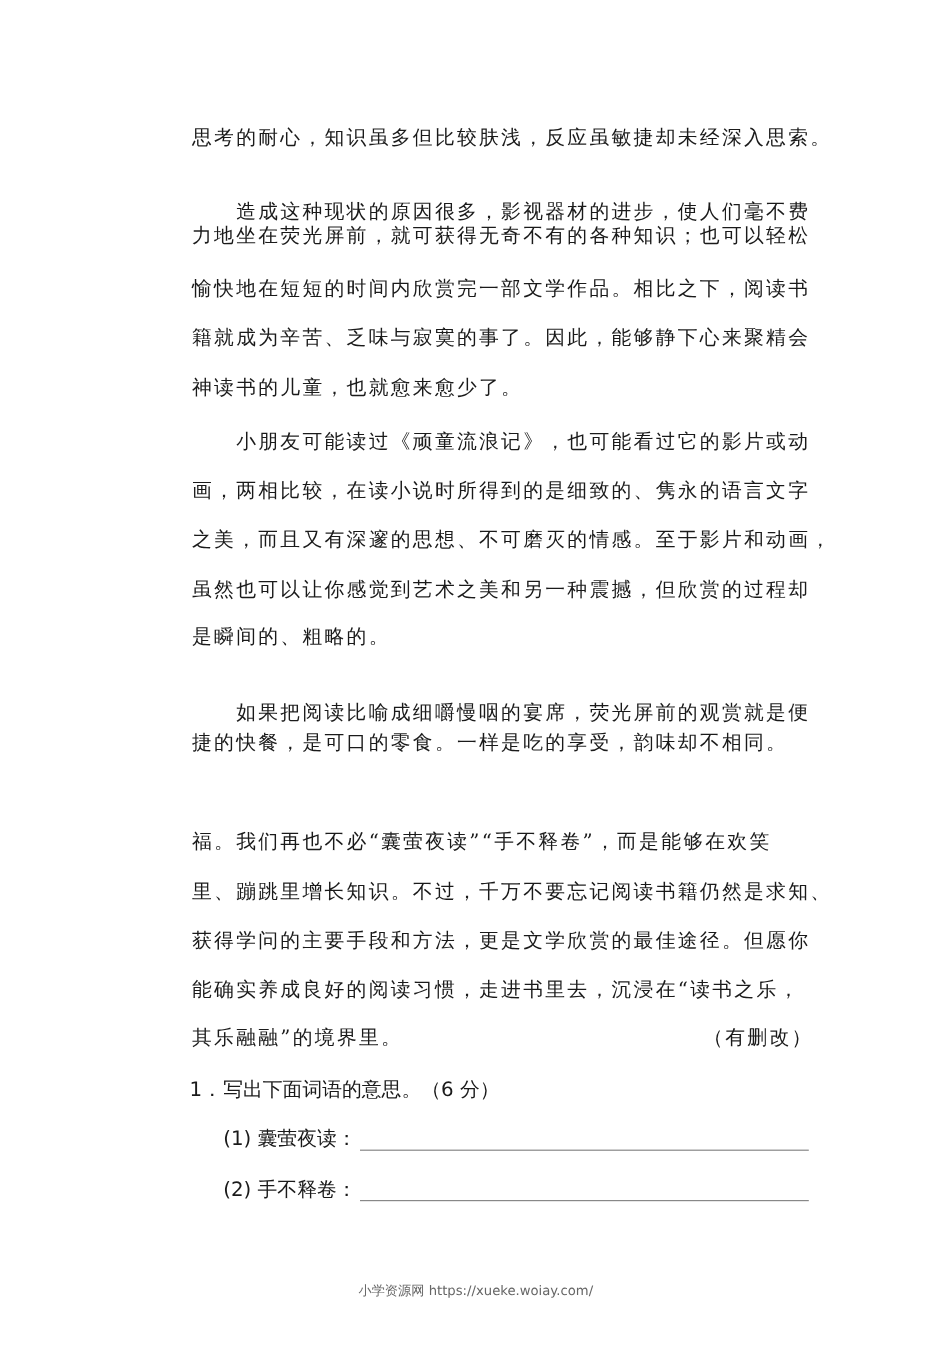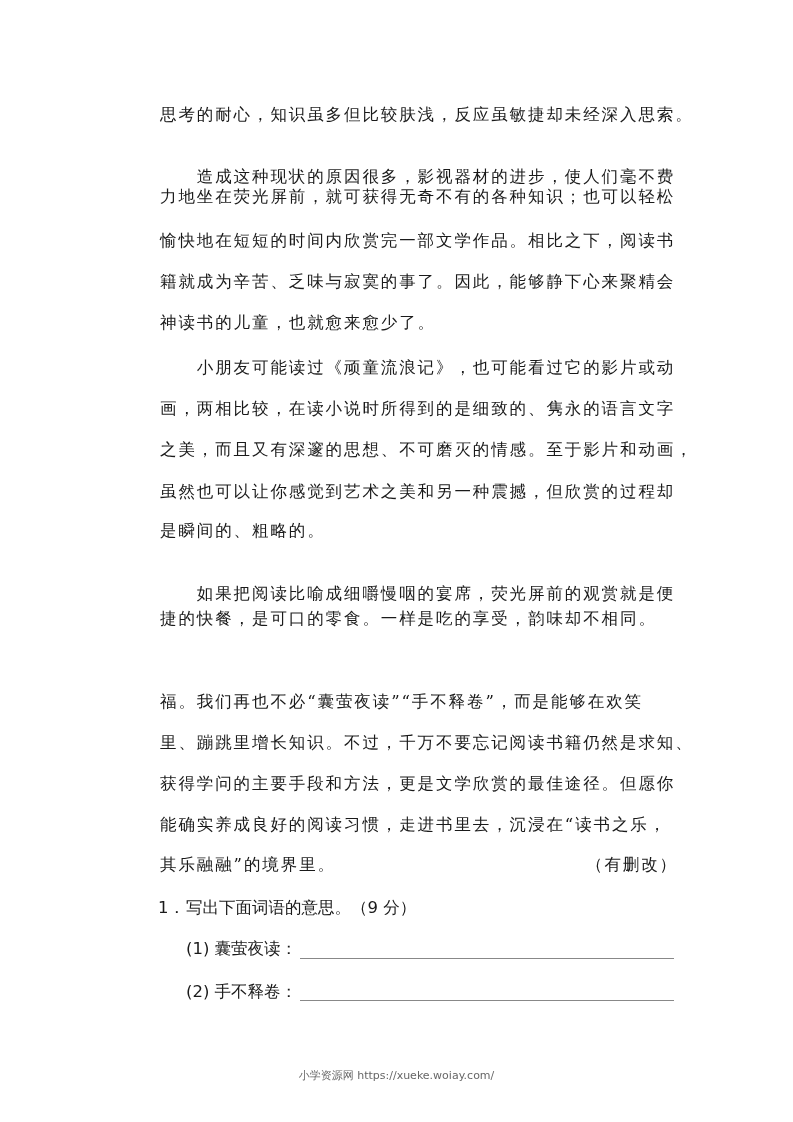--- a/index.html
+++ b/index.html
@@ -39,21 +39,21 @@
     <div class="line" style="top:587px;">福。我们再也不必“囊萤夜读”“手不释卷”，而是能够在欢笑</div>
     <div class="line" style="top:628px;">里、蹦跳里增长知识。不过，千万不要忘记阅读书籍仍然是求知、</div>
     <div class="line" style="top:669px;">获得学问的主要手段和方法，更是文学欣赏的最佳途径。但愿你</div>
     <div class="line" style="top:710px;">能确实养成良好的阅读习惯，走进书里去，沉浸在“读书之乐，</div>
     <div class="line" style="top:750px;">其乐融融”的境界里。</div>
     <div class="note" style="top:750px;">（有删改）</div>
   </div>
 
   <div>
     <span class="q" style="left:158px; top:896px;">1．</span>
-    <span class="q" style="left:186px; top:896px;">写出下面词语的意思。（9 分）</span>
+    <span class="q" style="left:186px; top:896px;">写出下面词语的意思。（6 分）</span>
 
     <div>
       <span class="q" style="left:186px; top:937px;">(1) 囊萤夜读：</span>
       <div class="answer-line" style="left:300px; width:374px; top:958px;"></div>
     </div>
     <div>
       <span class="q" style="left:186px; top:980px;">(2) 手不释卷：</span>
       <div class="answer-line" style="left:300px; width:374px; top:1000px;"></div>
     </div>
   </div>

